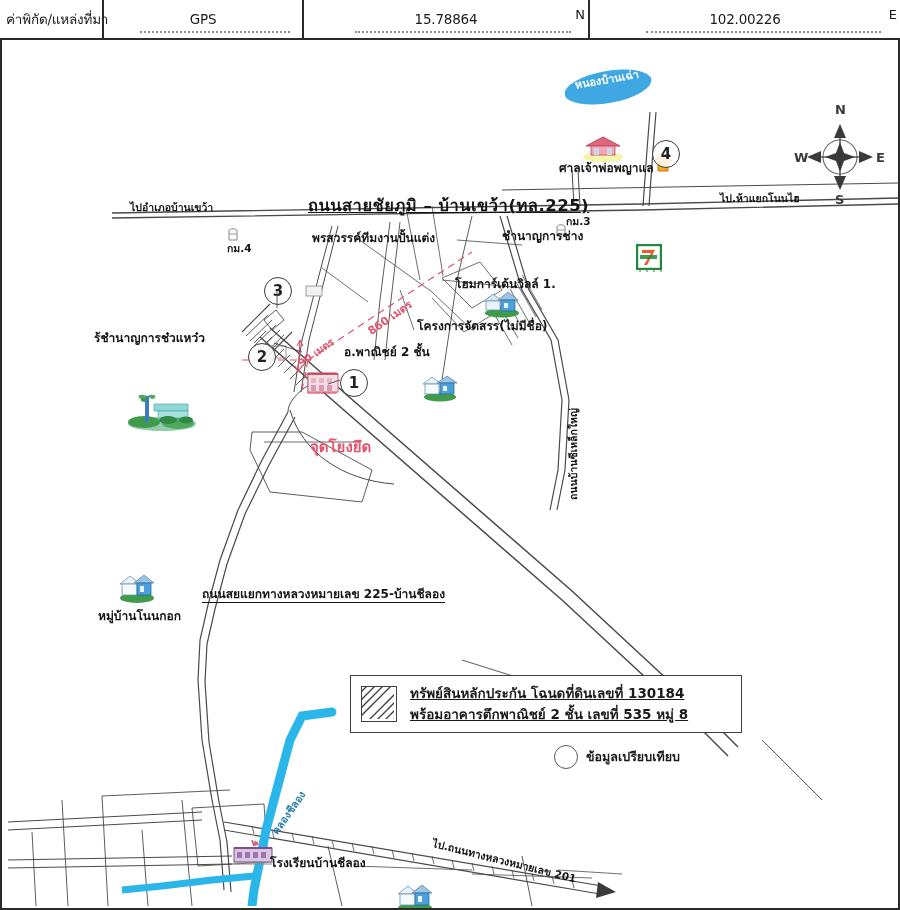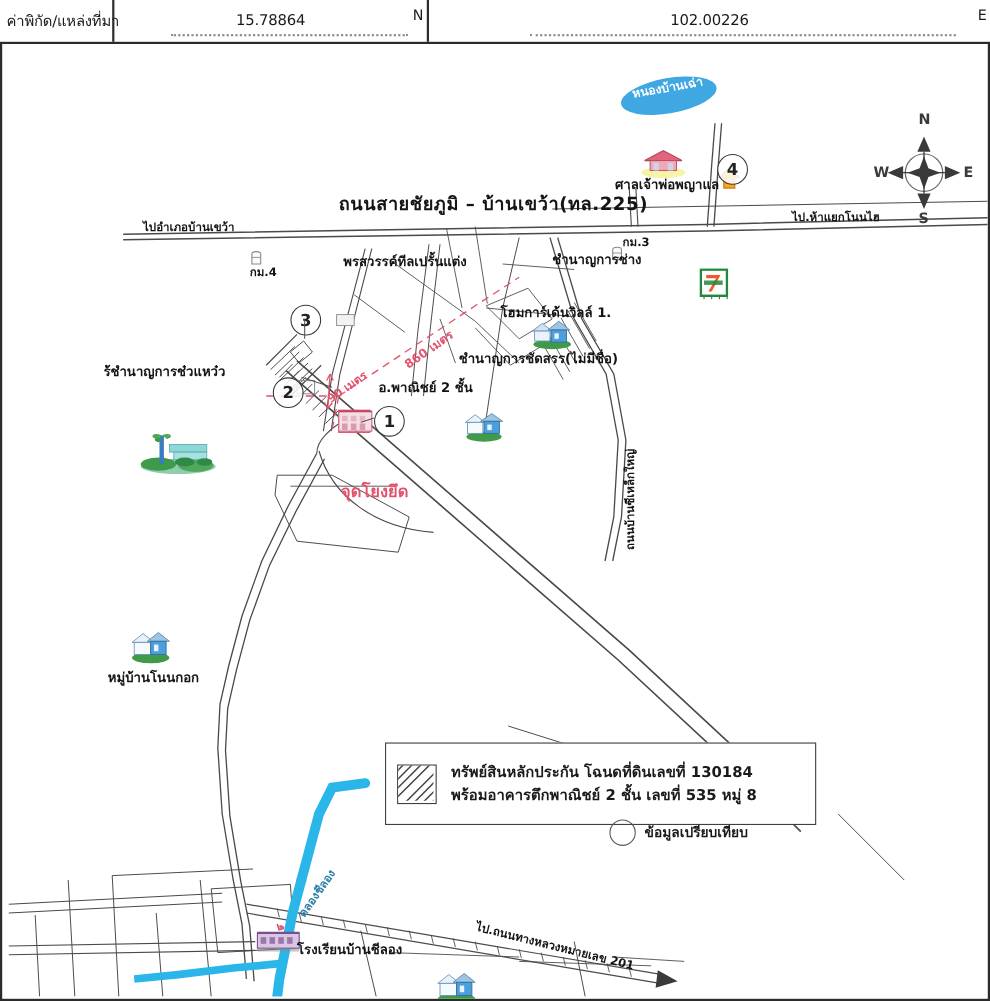--- a/index.html
+++ b/index.html
@@ -93,26 +93,27 @@
     display: flex; align-items: center; justify-content: center;
     font-size: 15px; font-weight: bold;
     background: rgba(255,255,255,0.85);
     color: #222;
   }
 
   
   #legend-box {
     position: absolute;
     left: 348px; top: 635px;
-    width: 392px; height: 75px;
+    width: 392px; height: 58px;
     border: 1.8px solid #3f3f3f;
     background: #fff;
     box-sizing: border-box;
     display: flex;
     align-items: center;
+    text-decoration: underline;
   }
   #legend-swatch {
     width: 34px; height: 34px;
     margin-left: 10px;
     border: 1.4px solid #3f3f3f;
     flex: 0 0 auto;
   }
   #legend-text {
     margin-left: 13px;
     font-size: 13.5px;
@@ -140,20 +141,24 @@
 
   
   .icon { position: absolute; }
 </style>
 </head>
 <body>
 
 <div id="coord-strip">
   <div class="cell first" style="width:104px;">
     <span class="cell-label">ค่าพิกัด/แหล่งที่มา</span>
+  </div>
+  <div class="cell" style="width:200px;">
+    <span class="cell-label">GPS</span>
+    <span class="cell-underline"></span>
   </div>
   <div class="cell" style="width:286px;">
     <span class="cell-label">15.78864</span>
     <span class="dir-letter">N</span>
     <span class="cell-underline"></span>
   </div>
   <div class="cell nb" style="flex:1 1 auto;">
     <span class="cell-label">102.00226</span>
     <span class="dir-letter">E</span>
     <span class="cell-underline"></span>
@@ -473,53 +478,53 @@
   </div>
 
   <div class="lbl sm rot-10n" style="left:572px; top:40px; color:#ffffff; font-size:11px;">
     <span>หนองบ้านเฉ่า</span>
   </div>
 
   <div class="lbl md" style="left:557px; top:122px;">
     <span>ศาลเจ้าพ่อพญาแล</span>
   </div>
 
-  <div class="lbl lg" style="left:306px; top:137px;">
+  <div class="lbl lg" style="left:306px; top:157px;text-decoration:underline;">
     <span>ถนนสายชัยภูมิ – บ้านเขว้า(ทล.225)</span>
   </div>
 
   <div class="lbl sm" style="left:128px; top:162px;">
     <span>ไปอำเภอบ้านเขว้า</span>
   </div>
 
   <div class="lbl sm" style="left:718px; top:153px;">
     <span>ไป.ห้าแยกโนนไฮ</span>
   </div>
 
   <div class="lbl sm" style="left:225px; top:203px;">
     <span>กม.4</span>
   </div>
   <div class="lbl sm" style="left:564px; top:176px;">
     <span>กม.3</span>
   </div>
 
   <div class="lbl md" style="left:310px; top:192px;">
-    <span>พรสวรรค์ทีลเปรั้นแต่ง</span>
+    <span>พรสวรรค์ทีมงานปั้นแต่ง</span>
   </div>
 
   <div class="lbl md" style="left:500px; top:190px;">
     <span>ชำนาญการช่าง</span>
   </div>
 
   <div class="lbl md" style="left:453px; top:238px;">
     <span>โฮมการ์เด้นวิลล์ 1.</span>
   </div>
 
   <div class="lbl md" style="left:415px; top:280px;">
-    <span>ชำนาญการชัดสรร(ไม่มีชื่อ)</span>
+    <span>โครงการจัดสรร(ไม่มีชื่อ)</span>
   </div>
 
   <div class="lbl md" style="left:342px; top:306px;">
     <span>อ.พาณิชย์ 2 ชั้น</span>
   </div>
 
   <div class="lbl md" style="left:92px; top:292px;">
     <span>ร้ชำนาญการช๋วแหว๋ว</span>
   </div>
 
@@ -528,20 +533,23 @@
   </div>
 
   <div class="lbl md" style="left:268px; top:817px;">
     <span>โรงเรียนบ้านชีลอง</span>
   </div>
 
   <div class="lbl md" style="left:338px; top:869px;">
     <span>หมู่บ้านหนองนาแซง</span>
   </div>
 
+  <div class="lbl md underlined" style="left:200px; top:548px;">
+    <span>ถนนสยแยกทางหลวงหมายเลข 225-บ้านชีลอง</span>
+  </div>
 
   <div class="lbl sm rot-90" style="left:566px; top:460px;">
     <span>ถนนบ้านซีเหล็กใหญ่</span>
   </div>
 
   <div class="lbl sm rot-14" style="left:432px; top:798px;">
     <span>ไป.ถนนทางหลวงหมายเลข 201</span>
   </div>
 
   <div class="lbl sm rot-55" style="left:268px; top:790px; color:#2b7fa8;">

